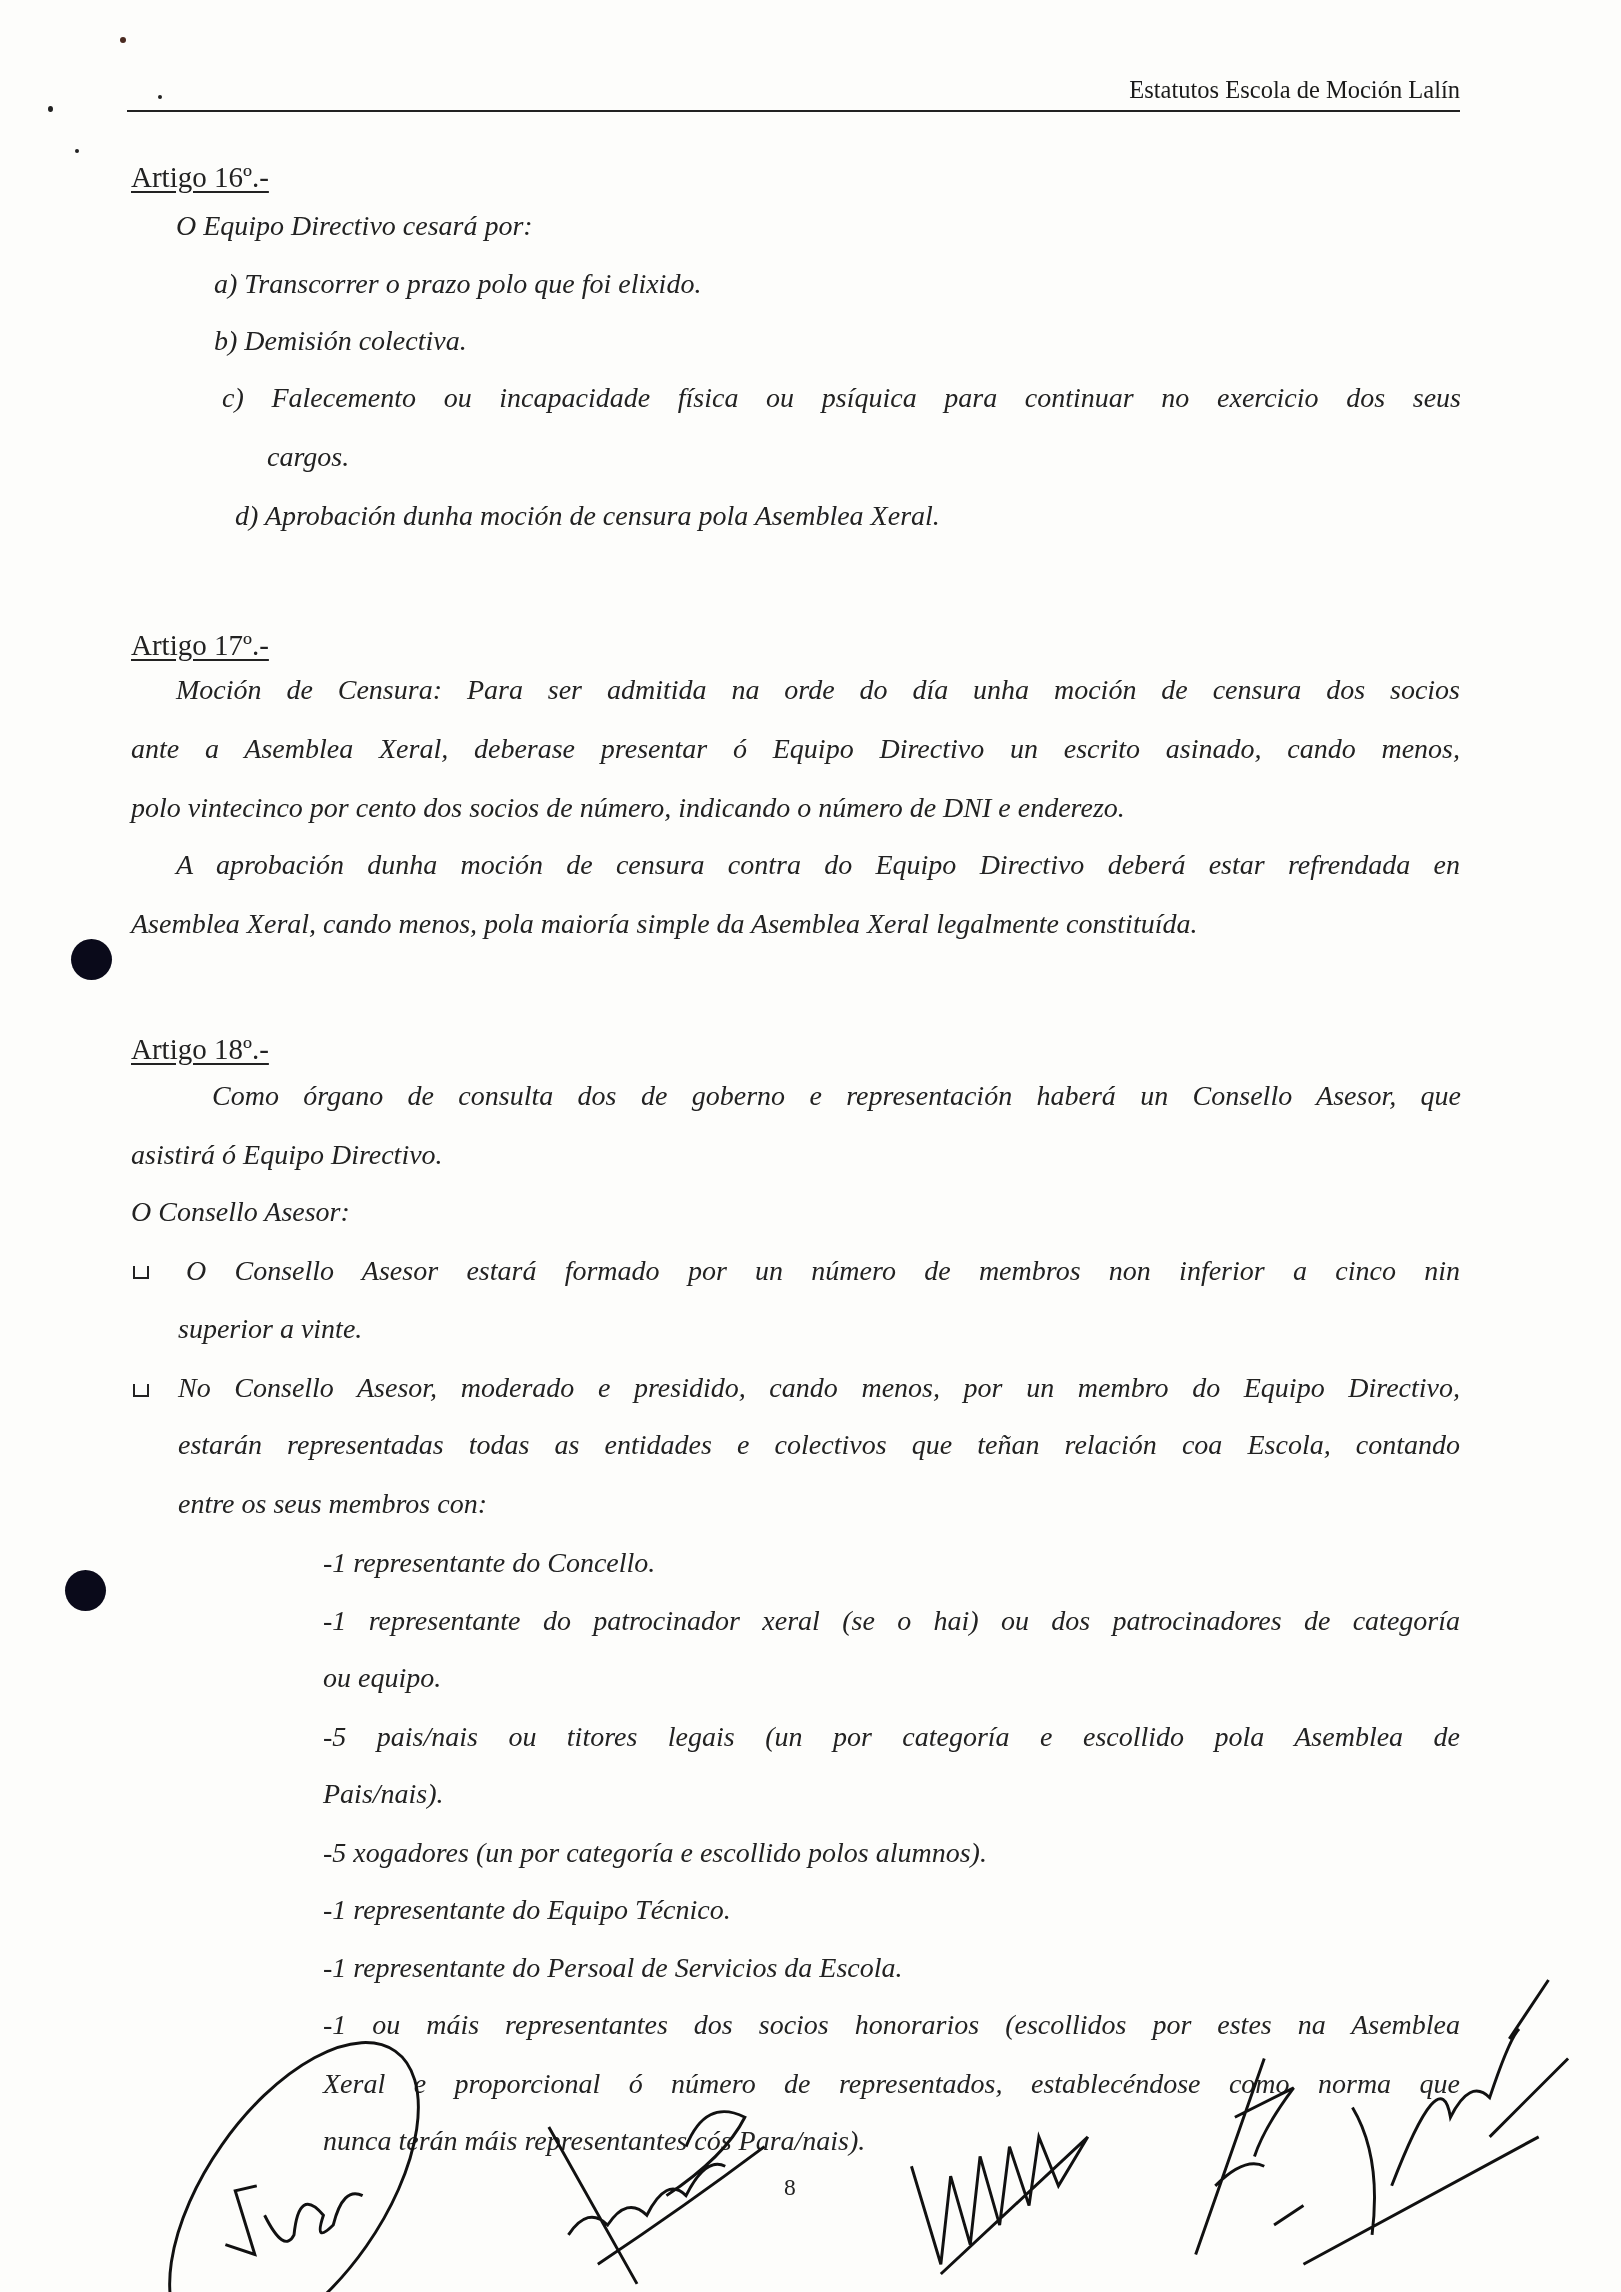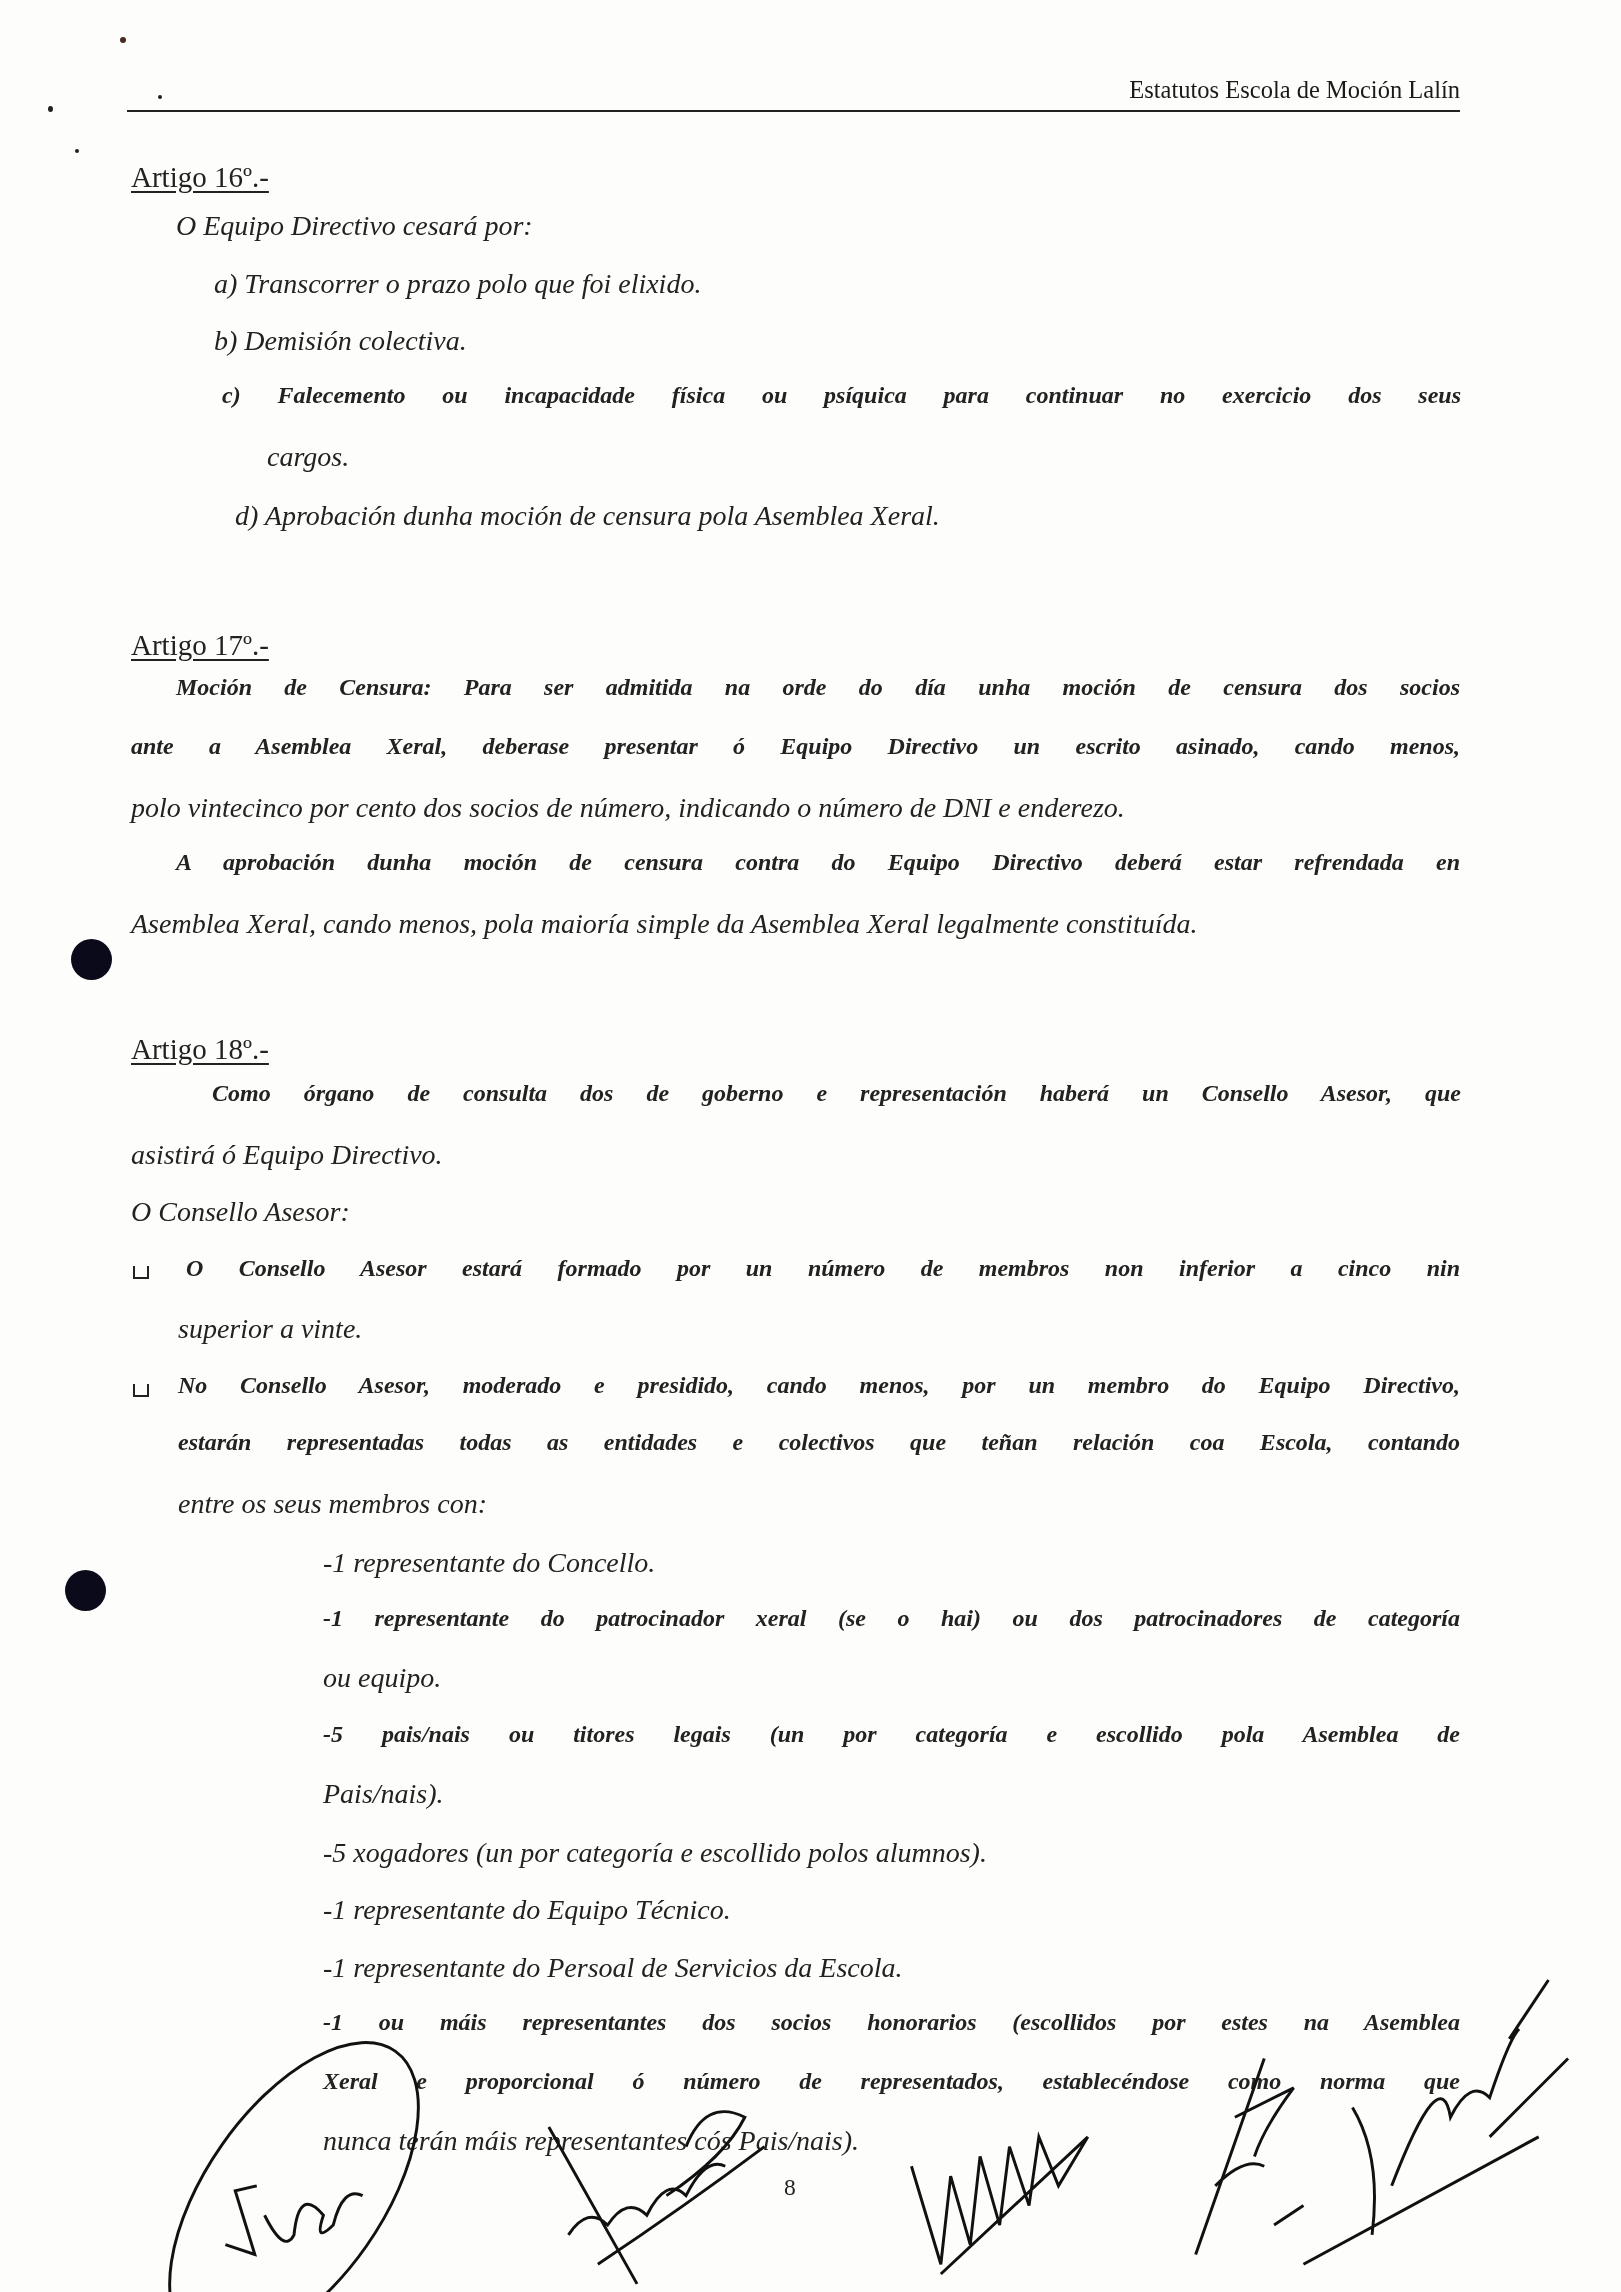--- a/index.html
+++ b/index.html
@@ -6,21 +6,21 @@
   body {
     width:1621px; height:2293px; background:#fdfdfb; position:relative; overflow:hidden;
     font-family:"Liberation Serif","DejaVu Serif",serif; color:#222;
   }
   .speck { position:absolute; background:#222; border-radius:50%; }
   .hole { position:absolute; width:41px; height:41px; border-radius:50%; background:#0a0a1a; }
   .header-rule { position:absolute; left:127px; top:110px; width:1333px; height:0; border-top:2px solid #222; }
   .header-title { position:absolute; right:161px; top:76px; font-size:24.5px; color:#1a1a1a; }
   .art-heading { position:absolute; left:131px; font-size:29px; text-decoration:underline; text-underline-offset:3.9px;margin-top:12px; }
   .t { position:absolute; font-style:italic; font-size:28px; white-space:nowrap; }
-  .j { position:absolute; font-style:italic; font-size:24px; text-align:justify; text-align-last:justify;font-weight:bold; }
+  .j { position:absolute; font-style:italic; font-size:28px; text-align:justify; text-align-last:justify; }
   .bullet { position:absolute; left:133px; width:11.8px; height:10.8px; border:2px solid #222; border-top:none; border-left-width:2px; }
   .page-num { position:absolute; left:784px; top:2174px; font-size:23.5px; }
   svg.sigs { position:absolute; left:0; top:0; width:1621px; height:2293px; pointer-events:none; }
   svg.sigs path, svg.sigs ellipse { fill:none; stroke:#111; stroke-width:3; }
 </style>
 </head>
 <body>
 
 <div class="speck" style="left:120px;top:37px;width:5.9px;height:5.9px;background:#4a2a20"></div>
 <div class="speck" style="left:48px;top:106px;width:4.9px;height:5.9px"></div>
@@ -64,21 +64,21 @@
 <div class="t" style="left:323px;top:1547px">-1 representante do Concello.</div>
 <div class="j" style="left:323px;top:1605px;width:1137px">-1 representante do patrocinador xeral (se o hai) ou dos patrocinadores de categoría</div>
 <div class="t" style="left:323px;top:1662px">ou equipo.</div>
 <div class="j" style="left:323px;top:1721px;width:1137px">-5 pais/nais ou titores legais (un por categoría e escollido pola Asemblea de</div>
 <div class="t" style="left:323px;top:1778px">Pais/nais).</div>
 <div class="t" style="left:323px;top:1837px">-5 xogadores (un por categoría e escollido polos alumnos).</div>
 <div class="t" style="left:323px;top:1894px">-1 representante do Equipo Técnico.</div>
 <div class="t" style="left:323px;top:1952px">-1 representante do Persoal de Servicios da Escola.</div>
 <div class="j" style="left:323px;top:2009px;width:1137px">-1 ou máis representantes dos socios honorarios (escollidos por estes na Asemblea</div>
 <div class="j" style="left:323px;top:2068px;width:1137px">Xeral e proporcional ó número de representados, establecéndose como norma que</div>
-<div class="t" style="left:323px;top:2125px">nunca terán máis representantes cós Pais/nais).</div>
+<div class="t" style="left:323px;top:2125px">nunca terán máis representantes cós Para/nais).</div>
 
 <div class="page-num">8</div>
 
 <svg class="sigs" viewBox="0 0 1654 2339">
   <g>
     <ellipse cx="300" cy="2240" rx="90" ry="180" transform="rotate(35 300 2240)"></ellipse>
     <path d="M262 2230 L240 2235 L260 2300 L230 2290 M270 2260 Q290 2300 300 2280 Q305 2230 330 2260 Q320 2290 340 2270 Q350 2230 370 2240"></path>
   </g>
   <g>
     <path d="M560 2170 L650 2330 M580 2280 Q600 2250 620 2270 Q640 2240 660 2260 Q680 2220 700 2240 Q720 2200 740 2210 M610 2310 Q700 2250 780 2190 M700 2190 Q720 2140 760 2160 Q740 2200 680 2240"></path>

